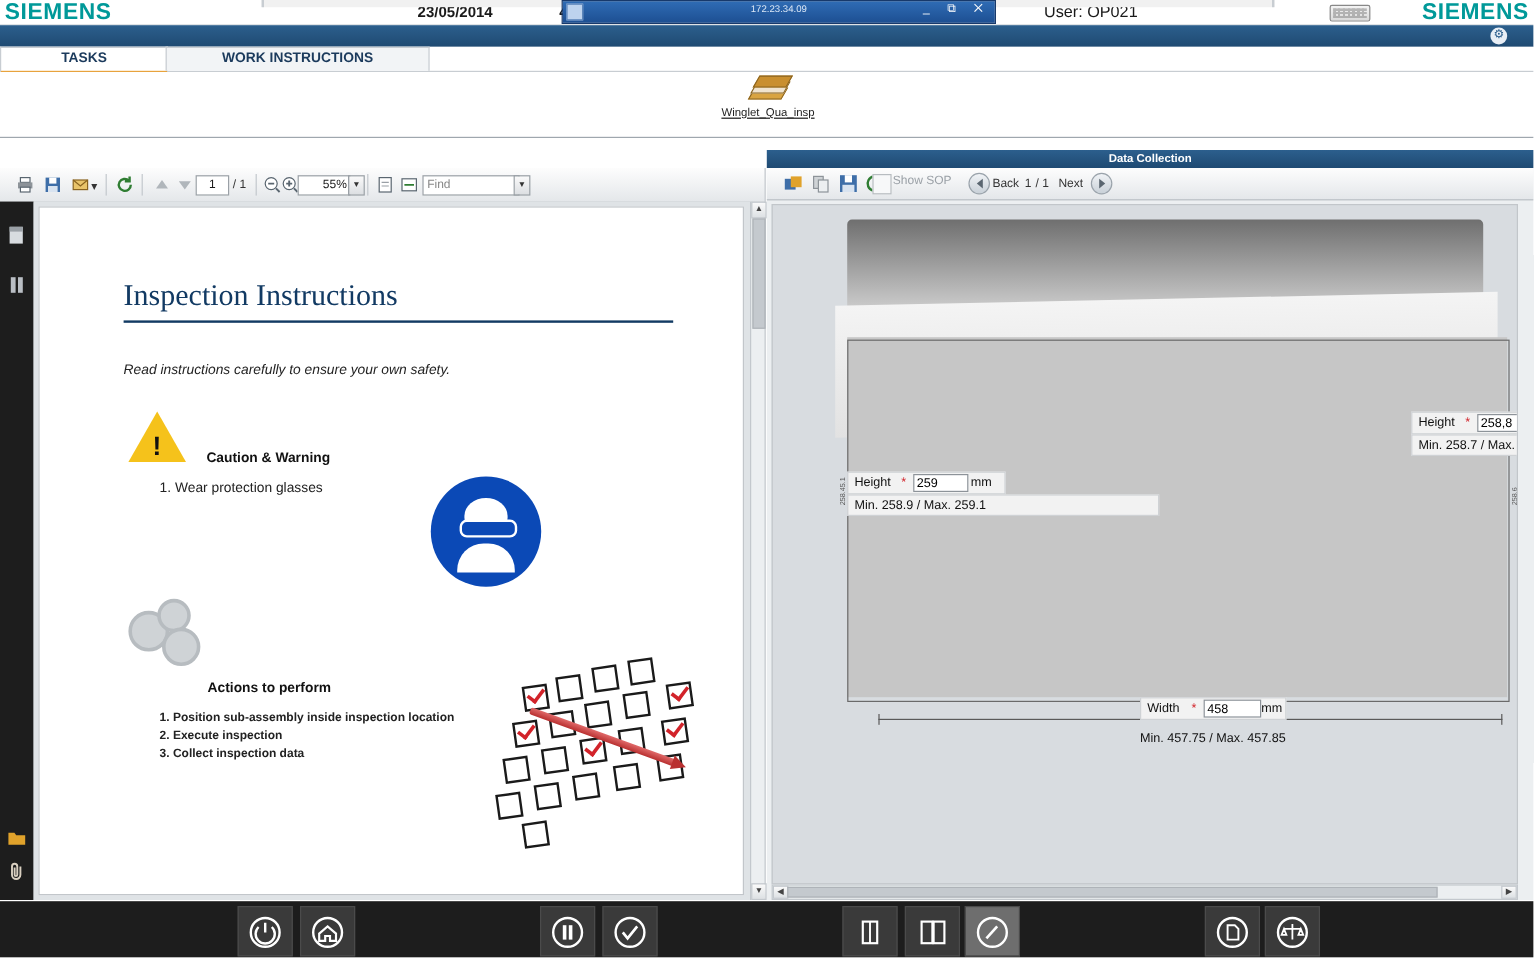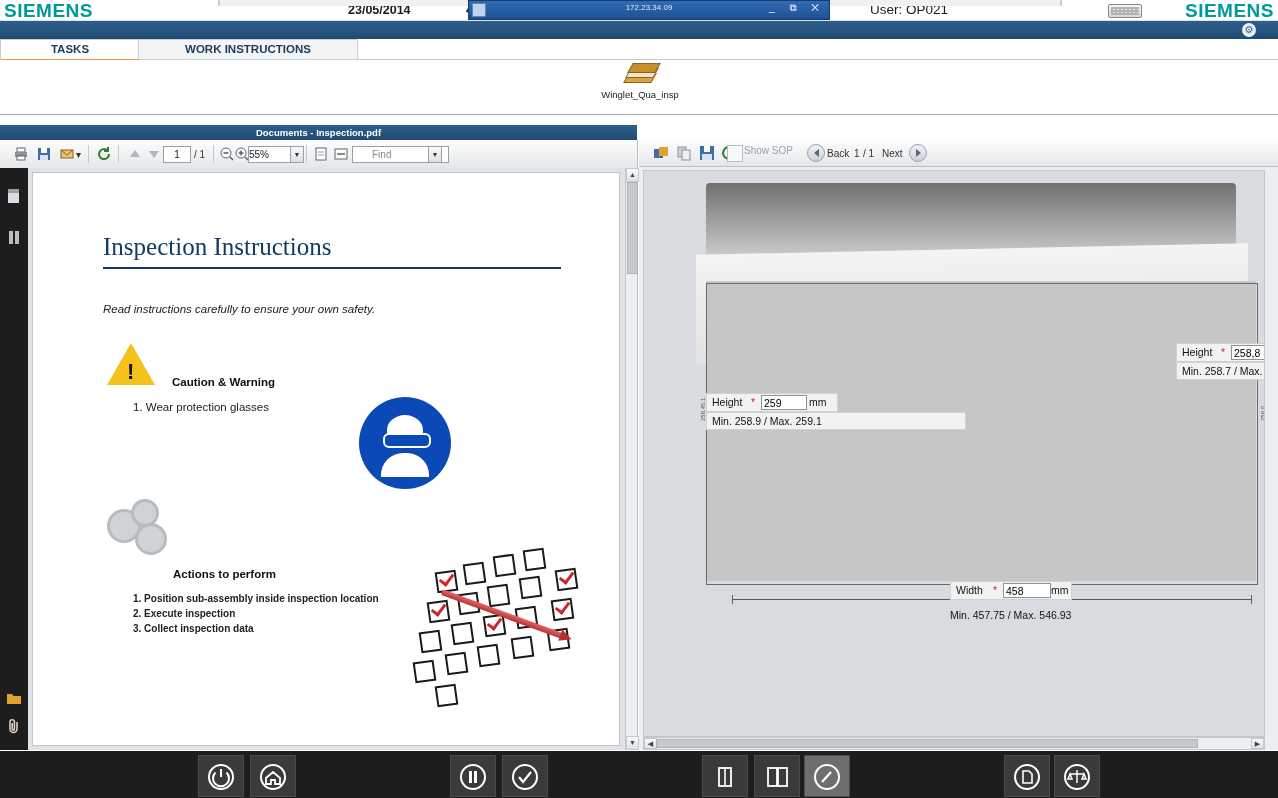--- a/index.html
+++ b/index.html
@@ -34,43 +34,43 @@
 
   
   .tabstrip{position:absolute;left:0;top:39px;width:1278px;height:20px;background:#fff;border-bottom:1px solid #c8cdd2;}
   .tab{position:absolute;top:0;height:19px;line-height:19px;text-align:center;font-size:11.5px;color:#1b3a5c;font-weight:bold;background:#f2f4f6;border:1px solid #c8cdd2;border-bottom:none;}
   .tab.active{background:#fff;border-bottom:2px solid #e8a33d;color:#1b3a5c;}
   .tab1{left:0;width:138px;}
   .tab2{left:138px;width:218px;font-weight:bold;}
 
   
   .taskrow{position:absolute;left:0;top:60px;width:1278px;height:54px;background:#fff;border-bottom:1px solid #9fa7ae;}
-  .taskitem{position:absolute;left:600px;top:3px;width:80px;text-align:center;}
+  .taskitem{position:absolute;left:600px;top:3px;width:80px;text-align:center;text-decoration:underline;}
   .taskitem .tlabel{font-size:9.5px;color:#222;margin-top:2px;}
   .book{position:relative;width:32px;height:24px;margin:0 auto;}
   .book i{position:absolute;display:block;}
   .book .b1{left:2px;top:10px;width:26px;height:8px;background:#d9a441;transform:skewX(-30deg);border:1px solid #8a6420;}
   .book .b2{left:4px;top:5px;width:26px;height:8px;background:#f0e4cf;transform:skewX(-30deg);border:1px solid #8a6420;}
   .book .b3{left:6px;top:0px;width:26px;height:8px;background:#c98f2f;transform:skewX(-30deg);border:1px solid #8a6420;}
 
   
   .panelhdr{position:absolute;height:15px;background:linear-gradient(#2c5f8d,#1f4a72);color:#fff;font-size:9.5px;font-weight:bold;text-align:center;line-height:15px;}
   .hdr-left{left:0;top:125px;width:637px;}
   .hdr-right{left:639px;top:125px;width:639px;}
 
   
   .docpanel{position:absolute;left:0;top:140px;width:637px;height:610px;background:#e9ecef;border-right:1px solid #b9bec4;}
   .doctoolbar{position:absolute;left:0;top:0;width:637px;height:28px;background:linear-gradient(#fdfdfd,#e4e7ea);border-bottom:1px solid #b9bec4;}
   .tbbtn{position:absolute;top:5px;width:18px;height:18px;border:1px solid transparent;border-radius:2px;}
   .tbsep{position:absolute;top:5px;width:1px;height:18px;background:#c3c8cd;}
   .tb-txt{position:absolute;font-size:10px;color:#333;top:9px;}
   .pagebox{position:absolute;left:163px;top:6px;width:26px;height:15px;border:1px solid #9aa0a6;background:#fff;font-size:10px;text-align:center;line-height:15px;}
-  .zoombox{position:absolute;left:248px;top:6px;width:40px;height:15px;border:1px solid #9aa0a6;background:#fff;font-size:10px;line-height:15px;padding-right:2px;}
+  .zoombox{position:absolute;left:248px;top:6px;width:40px;height:15px;border:1px solid #9aa0a6;background:#fff;font-size:10px;text-align:right;line-height:15px;padding-right:2px;}
   .zoomarrow{position:absolute;left:290px;top:6px;width:12px;height:15px;border:1px solid #9aa0a6;background:linear-gradient(#fafafa,#dcdfe2);font-size:7px;text-align:center;line-height:15px;color:#333;}
-  .findbox{position:absolute;left:352px;top:6px;width:76px;height:15px;border:1px solid #9aa0a6;background:#fff;font-size:10px;line-height:15px;padding-left:19px;color:#888;}
+  .findbox{position:absolute;left:352px;top:6px;width:76px;height:15px;border:1px solid #9aa0a6;background:#fff;font-size:10px;line-height:15px;padding-left:3px;color:#888;}
   .findarrow{position:absolute;left:428px;top:6px;width:12px;height:15px;border:1px solid #9aa0a6;background:linear-gradient(#fafafa,#dcdfe2);font-size:7px;text-align:center;line-height:15px;color:#333;}
 
   .sidestrip{position:absolute;left:0;top:28px;width:28px;height:582px;background:#1d1d1d;}
   .sidestrip .sicon{position:absolute;left:5px;width:18px;height:16px;}
   .pagearea{position:absolute;left:28px;top:28px;width:598px;height:582px;background:#dfe3e6;overflow:hidden;}
   .pdfpage{position:absolute;left:4px;top:4px;width:586px;height:572px;background:#fff;border:1px solid #c2c6ca;}
   .vscroll{position:absolute;right:0;top:28px;width:11px;height:582px;background:#eceff1;border-left:1px solid #c3c8cd;}
   .vthumb{position:absolute;left:1px;top:14px;width:9px;height:90px;background:#c4c9ce;border:1px solid #aeb3b8;}
   .vup,.vdn{position:absolute;left:0;width:11px;height:12px;background:linear-gradient(#fafafa,#dde1e4);border:1px solid #c3c8cd;font-size:7px;text-align:center;line-height:12px;color:#444;}
   .vup{top:0;} .vdn{bottom:0;}
@@ -174,21 +174,21 @@
     <div class="taskitem">
       <div class="book">
           <i class="b1"></i>
           <i class="b2"></i>
           <i class="b3"></i>
         </div>
       <div class="tlabel">Winglet_Qua_insp</div>
     </div>
   </div>
 
-  <div class="panelhdr hdr-left">Documents - Inspection.pdf</div>
+  <div class="panelhdr hdr-right">Data Collection</div>
 
   <div class="docpanel">
 
     <div class="doctoolbar">
       <div class="tbbtn" style="left:12px">
         <svg width="16" height="16" viewBox="0 0 16 16">
             <rect x="4" y="2" width="8" height="4" fill="#fff" stroke="#5a6670"></rect>
             <rect x="2" y="6" width="12" height="5" fill="#8d9399"></rect>
             <rect x="4" y="10" width="8" height="4" fill="#fff" stroke="#5a6670"></rect>
           </svg>
@@ -412,21 +412,21 @@
 
       </div>
       <div class="range" style="left:532px;top:191px;width:110px;">Min. 258.7 / Max. 258</div>
 
       <div class="field" style="left:306px;top:410px;width:120px;">
         <span class="flbl">Width</span>
         <span class="req" style="left:42px">*</span>
         <input type="text" style="left: 52px; top: 1px; width: 42px;" value="458">
         <span class="unit" style="left:100px">mm</span>
       </div>
-      <div class="rangeplain" style="left:306px;top:438px">Min. 457.75 / Max. 546.93</div>
+      <div class="rangeplain" style="left:306px;top:438px">Min. 457.75 / Max. 457.85</div>
     </div>
 
     <div class="hscroll">
       <div class="hl">◀</div>
       <div class="hthumb"></div>
       <div class="hr">▶</div>
     </div>
   </div>
 
   <div class="bottombar">

